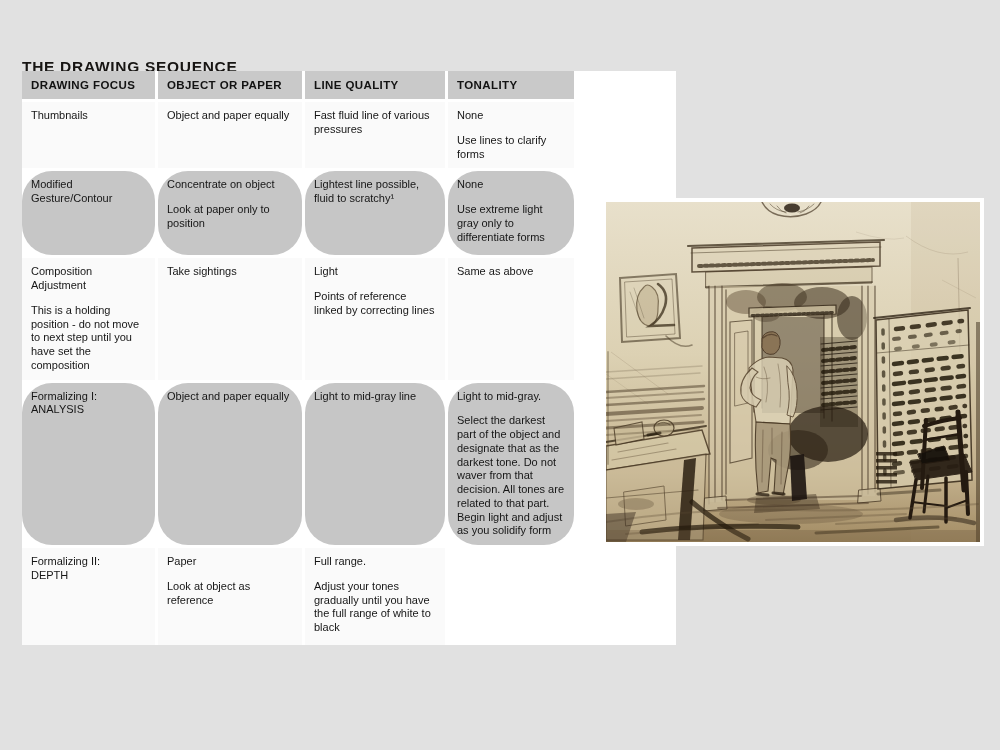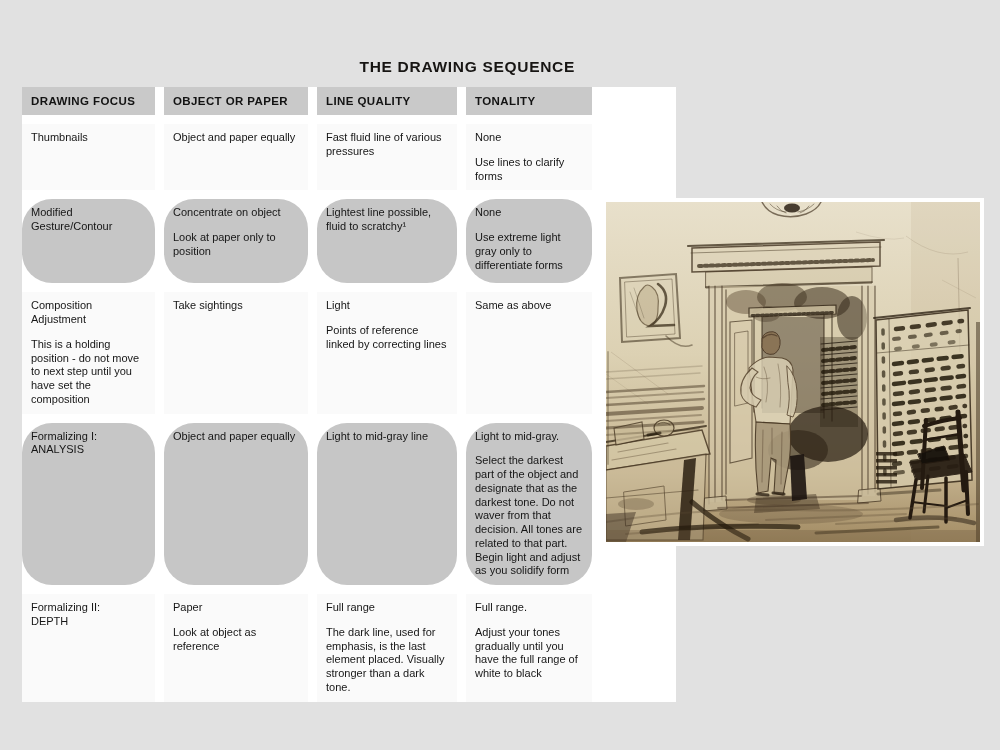--- a/index.html
+++ b/index.html
@@ -4,29 +4,29 @@
 <style>
   html,body{margin:0;padding:0;}
   body{
     width:1000px;height:750px;position:relative;overflow:hidden;
     background:var(--page-bg,#e1e1e1);
     font-family:"Liberation Sans",sans-serif;
     color:var(--text,#161616);
   }
   .title{
     position:absolute;left:22px;top:58px;width:553px;
-    text-align:right;font-weight:bold;font-size:15.5px;
+    text-align:left;font-weight:bold;font-size:15.5px;
     letter-spacing:.7px;color:#171513;
   }
   .seq-table{
-    position:absolute;left:22px;top:87px;width:654px;
+    position:absolute;left:22px;top:71px;width:654px;
     display:grid;
     grid-template-columns:133px 144px 140px 126px;
     grid-template-rows:28px minmax(59px,auto) minmax(84px,auto) minmax(118px,auto) minmax(150px,auto) minmax(97px,auto);
-    gap:9px;background:var(--gap,#ffffff);
+    gap:3px;background:var(--gap,#ffffff);
   }
   .cell{
     padding:7px 9px;font-size:11px;line-height:1.25;
     box-sizing:border-box;
   }
   .cell.hdr{
     background:var(--header-bg,#c9c9c9);
     font-weight:bold;font-size:11.5px;letter-spacing:.4px;
     display:flex;align-items:center;padding:0 9px;color:#121212;
   }
@@ -105,24 +105,20 @@
       <p>Light to mid-gray.</p>
       <p>Select the darkest part of the object and designate that as the darkest tone. Do not waver from that decision. All tones are related to that part. Begin light and adjust as you solidify form</p>
     </div>
     <div class="cell light">
       <p>Formalizing II:
 DEPTH</p>
     </div>
     <div class="cell light">
       <p>Paper</p>
       <p>Look at object as reference</p>
-    </div>
-    <div class="cell light">
-      <p>Full range</p>
-      <p>The dark line, used for emphasis, is the last element placed. Visually stronger than a dark tone.</p>
     </div>
     <div class="cell light">
       <p>Full range.</p>
       <p>Adjust your tones gradually until you have the full range of white to black</p>
     </div>
   </div>
 
 <div class="photo">
   <svg viewBox="0 0 374 340" xmlns="http://www.w3.org/2000/svg">
     <defs>

